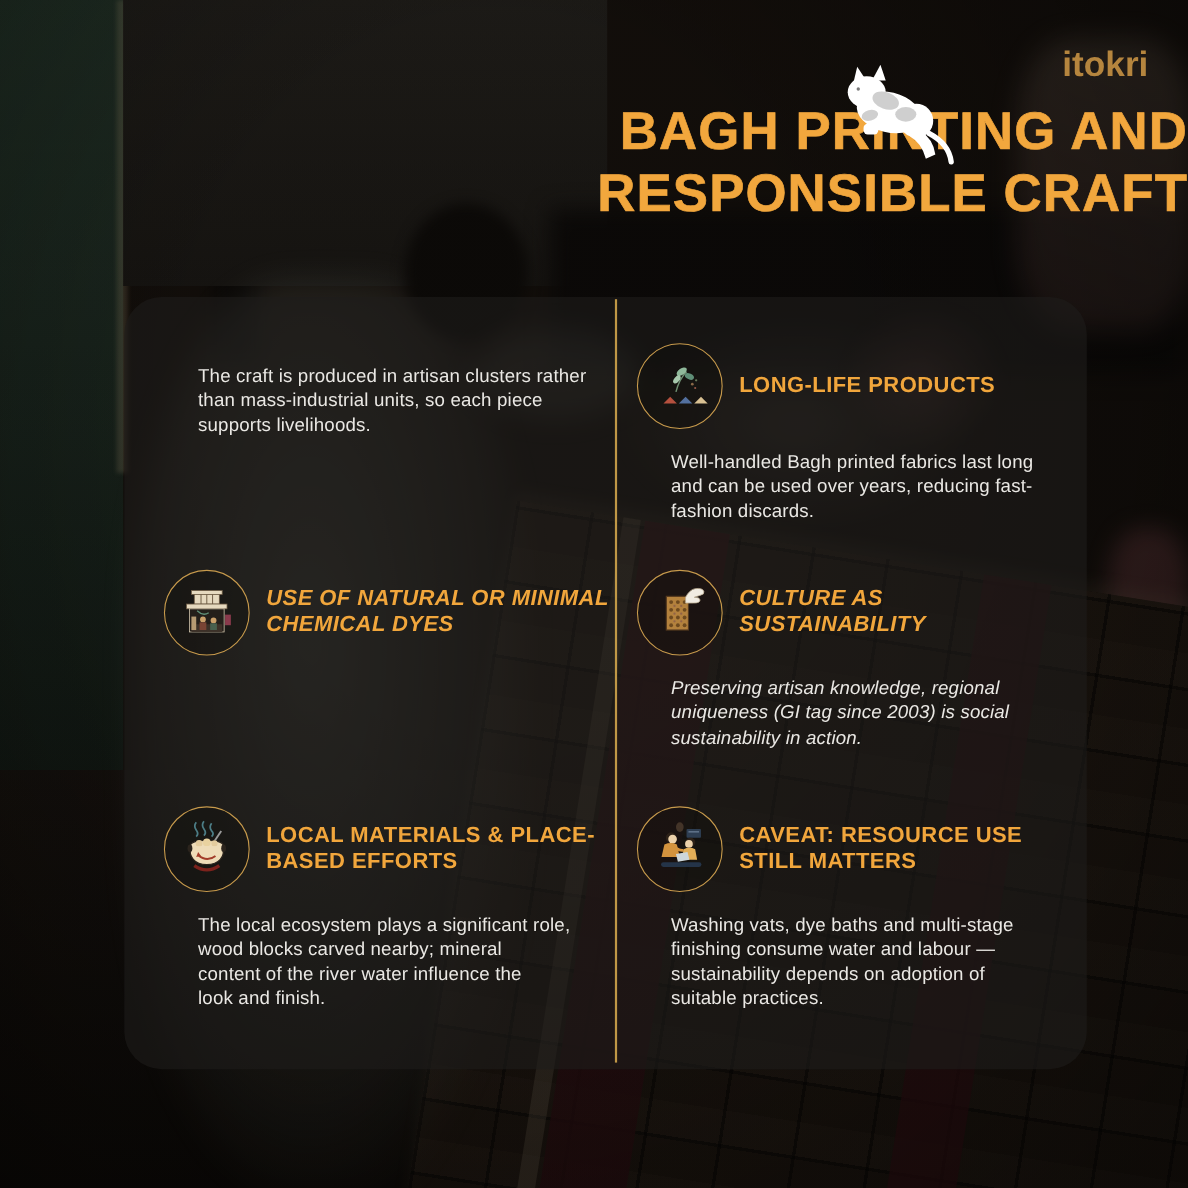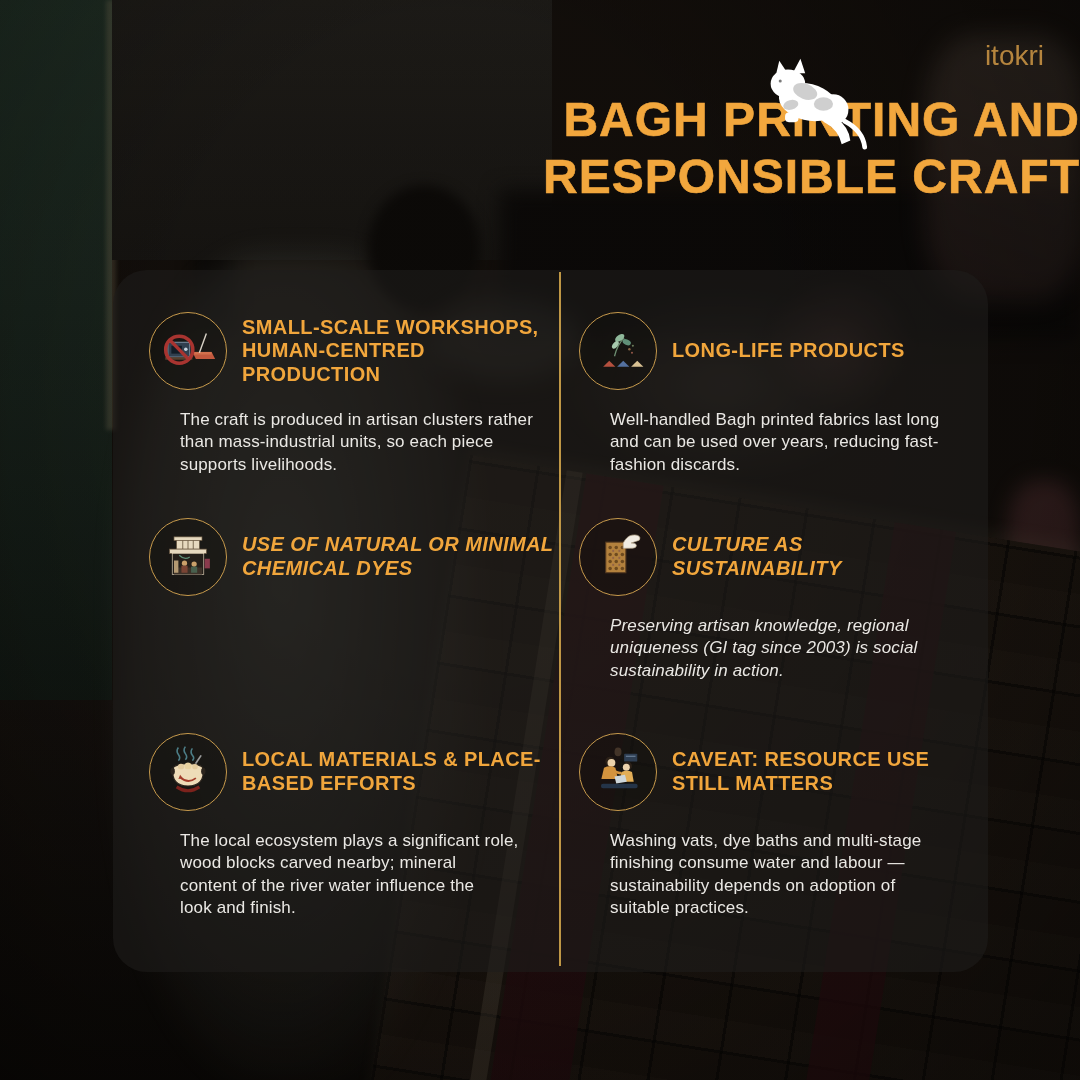--- a/index.html
+++ b/index.html
@@ -57,21 +57,21 @@
                background:rgba(212,192,160,.18); }
   .fabric .redrun2 { position:absolute; left:430px; top:0; bottom:0; width:62px;
                background:rgba(58,16,22,.75); }
   .vignette { position:absolute; inset:0; z-index:1;
                background:
                  radial-gradient(ellipse at 42% 32%, rgba(0,0,0,0) 30%, rgba(0,0,0,.45) 95%),
                  linear-gradient(rgba(10,8,6,.28), rgba(10,8,6,.34)); }
 
   
   .logo { position:absolute; right:36px; top:40px; z-index:4;
-          font-size:28px; font-weight:400; letter-spacing:0;
+          font-size:32px; font-weight:700; letter-spacing:0;
           color:#B5853E; }
   .main-title { position:absolute; left:0; right:0; top:92px; z-index:3;
           text-align:right; white-space:pre-line;
           color:#F2A73D; font-size:48px; font-weight:700;
           letter-spacing:1px; line-height:1.18;
           -webkit-text-stroke:.6px #F2A73D; }
   .cat { position:absolute; left:752px; top:55px; z-index:4; }
 
   
   .panel { position:absolute; left:113px; top:270px; width:875px; height:702px;
@@ -145,38 +145,20 @@
     <ellipse cx="74" cy="51" rx="10" ry="7"></ellipse>
     <ellipse cx="40" cy="52" rx="8" ry="5" transform="rotate(-15 40 52)"></ellipse>
   </g>
   <circle cx="29" cy="27" r="1.6" fill="#7a7a7a"></circle>
 </svg>
 
 <div class="panel">
   <div class="divider"></div>
 
   <div class="card c-left r1">
-    <div class="card-head">
-      <div class="icon-circle">
-        <svg viewBox="0 0 80 80">
-          <rect x="17" y="30" width="25" height="17" rx="2" fill="#31404f" stroke="#8aa0b5" stroke-width="1"></rect>
-          <rect x="21" y="34" width="12" height="9" fill="#121c26"></rect>
-          <circle cx="37.5" cy="38" r="2" fill="#c8d4de"></circle>
-          <rect x="14" y="47" width="31" height="3" fill="#55402e"></rect>
-          <polygon points="45,41 67,41 71,49 49,49" fill="#c2593e"></polygon>
-          <polygon points="45,41 67,41 67,44 45,44" fill="#d97b54" opacity="0.7"></polygon>
-          <line x1="61" y1="20" x2="53" y2="42" stroke="#d8d2c6" stroke-width="1.6"></line>
-          <circle cx="30" cy="38.5" r="15.5" fill="none" stroke="#a83430" stroke-width="4"></circle>
-          <line x1="19.4" y1="27.6" x2="40.8" y2="49.6" stroke="#a83430" stroke-width="4"></line>
-        </svg>
-      </div>
-      <div class="card-title">SMALL-SCALE WORKSHOPS,
-HUMAN-CENTRED
-PRODUCTION</div>
-    </div>
     <p class="card-body">The craft is produced in artisan clusters rather
 than mass-industrial units, so each piece
 supports livelihoods.</p>
   </div>
 
   <div class="card c-right r1">
     <div class="card-head">
       <div class="icon-circle">
         <svg viewBox="0 0 80 80">
           <path d="M36,46 C38,38 41,31 47,25" stroke="#6e8f72" stroke-width="1.5" fill="none"></path>

